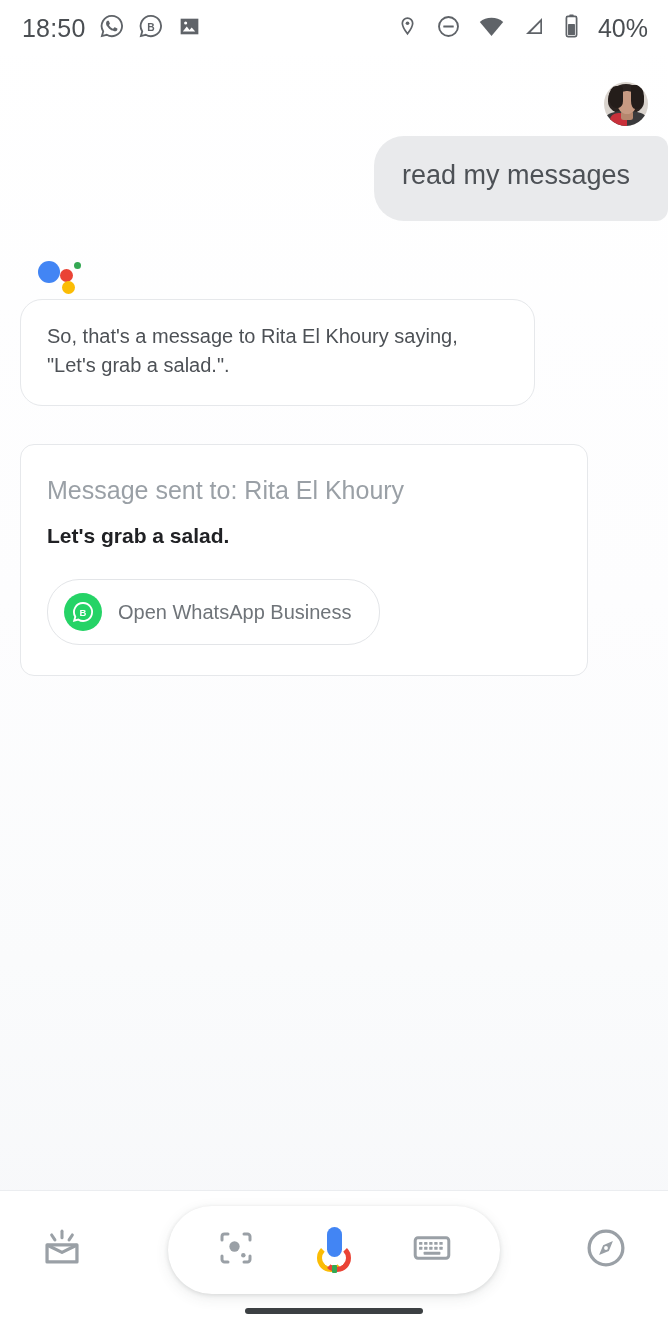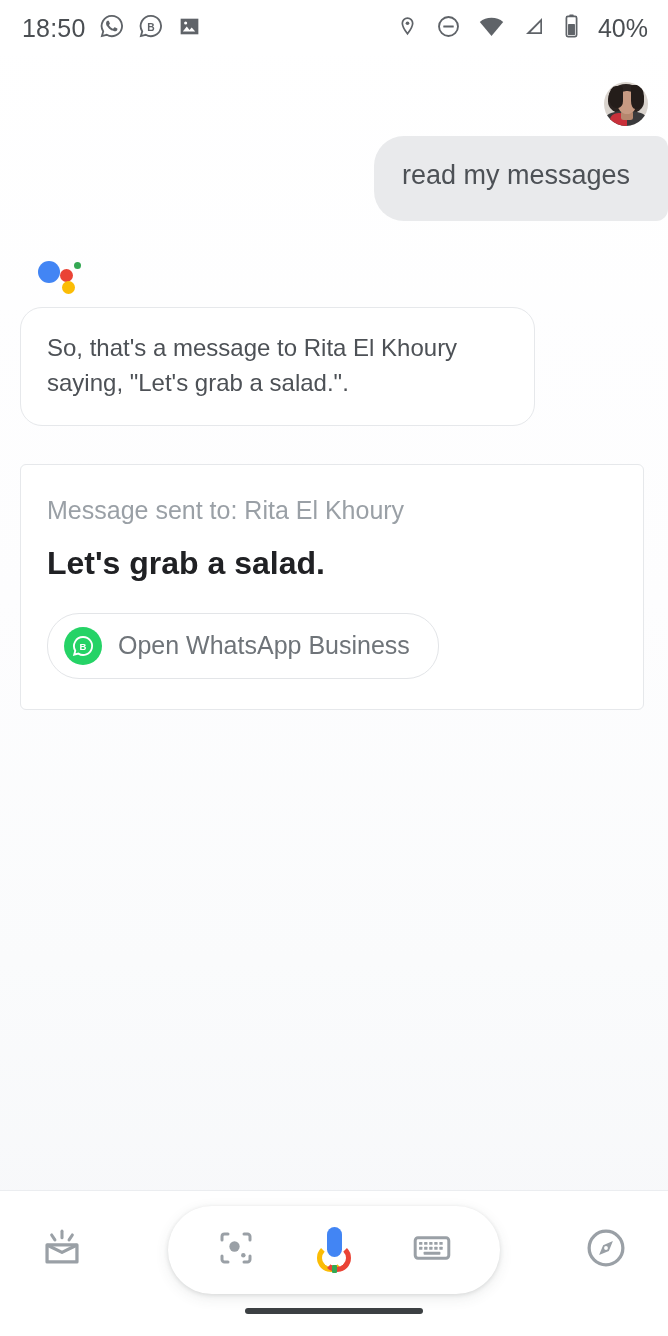--- a/index.html
+++ b/index.html
@@ -72,61 +72,60 @@
   .assistant-logo .d-green { position:absolute; left:36px;top:7px;  width:7px;  height:7px;  border-radius:50%; background:#34a853; }
 
   .assistant-row { margin-top:10px; }
   .assistant-bubble {
     display:inline-block;
     background:#ffffff;
     border:1px solid #e6e8eb;
     border-radius:22px;
     padding:22px 30px 24px 26px;
     color:#4d5156;
-    font-size:24px;
+    font-size:20px;
     line-height:1.48;
     max-width:515px;
-    margin-top:8px;
   }
 
   .result-card {
     margin-top:38px;
     background:#ffffff;
     border:1px solid #e6e8eb;
-    border-radius:6px;
+    border-radius:14px;
     padding:30px 26px 30px 26px;
-    width:624px;
+    width:568px;
   }
   .card-sub {
     font-size:25px;
     color:#9aa0a6;
     line-height:1.2;
   }
   .card-title {
     margin-top:18px;
-    font-size:32px;
+    font-size:21px;
     font-weight:bold;
     color:#202124;
     line-height:1.25;
   }
   .card-action {
     margin-top:30px;
     display:inline-flex; align-items:center; gap:16px;
     border:1px solid #e3e5e8;
     border-radius:32px;
     padding:13px 28px 13px 16px;
     background:#ffffff;
   }
   .wab-icon {
     width:38px; height:38px; border-radius:50%;
     background:#25d366;
     display:flex; align-items:center; justify-content:center;
     flex:0 0 38px;
   }
-  .card-action-label { font-size:25px; color:#6f7479; white-space:nowrap; }
+  .card-action-label { font-size:20px; color:#6f7479; white-space:nowrap; }
 
   
   .bottombar {
     flex:0 0 146px;
     position:relative;
     background:#ffffff;
     border-top:1px solid #ebedf0;
     display:flex; align-items:flex-start;
     padding:0 30px;
   }

